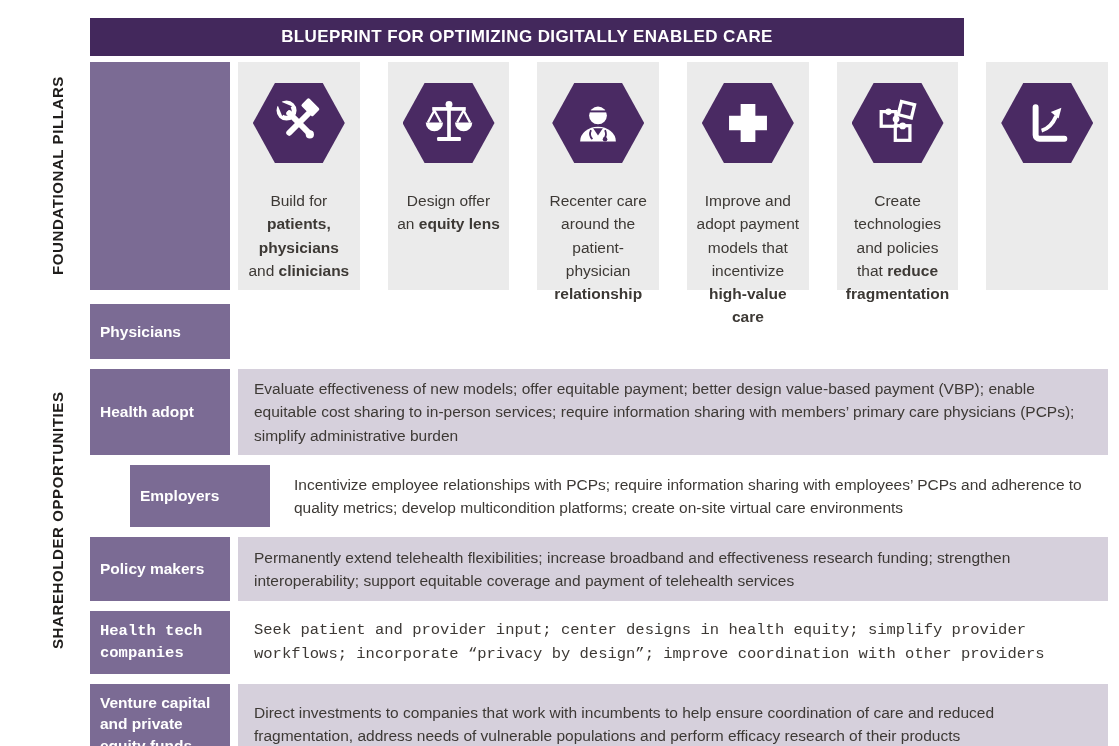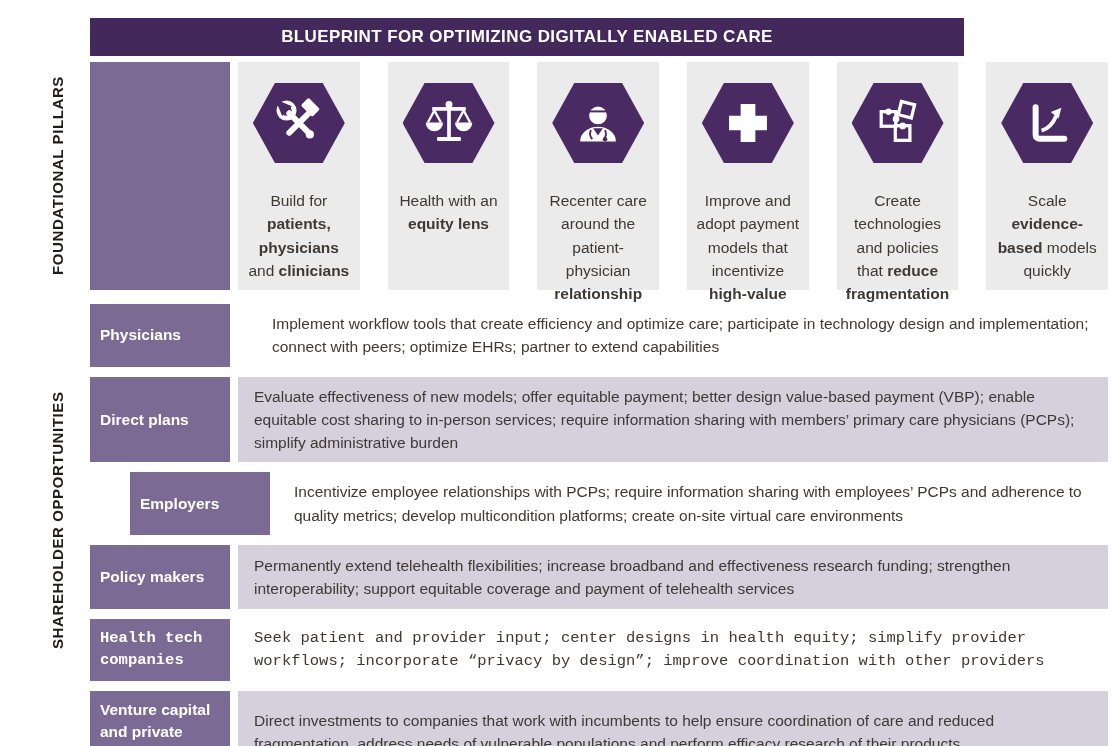--- a/index.html
+++ b/index.html
@@ -118,21 +118,21 @@
       <path d="M10.5 12.5 L4.5 23.5 M10.5 12.5 L16.5 23.5"></path>
       <path d="M37.5 12.5 L31.5 23.5 M37.5 12.5 L43.5 23.5"></path>
     </g>
     <g fill="#fff">
       <path d="M2.5 23.5 h16 a8 8.2 0 0 1 -16 0 Z"></path>
       <path d="M29.5 23.5 h16 a8 8.2 0 0 1 -16 0 Z"></path>
     </g>
   </svg>
           </div>
         </div>
-        <div class="card-label"><span>Health with an </span><span class="bold">equity lens</span></div>
+        <div class="card-label"><span>Design offer an </span><span class="bold">equity lens</span></div>
       </div>
       <div class="card">
         <div class="hexagon">
           <div>
             <svg viewBox="0 0 48 48" aria-hidden="true">
     <circle cx="24" cy="17" r="8.2" fill="#fff"></circle>
     <rect x="13.5" y="12.4" width="21" height="1.8" fill="var(--deep-purple)"></rect>
     <path d="M7.5 41 a16.5 13.5 0 0 1 33 0 Z" fill="#fff"></path>
     <path d="M19.5 28.8 L24 35.5 L28.5 28.8 Z" fill="var(--deep-purple)"></path>
     <g stroke="var(--deep-purple)" stroke-width="1.7" fill="none">
@@ -177,35 +177,31 @@
       <div class="card">
         <div class="hexagon">
           <div>
             <svg viewBox="0 0 48 48" aria-hidden="true">
     <path d="M13.5 9.5 V35 a3.5 3.5 0 0 0 3.5 3.5 H40" fill="none" stroke="#fff" stroke-width="5.5" stroke-linecap="round"></path>
     <path d="M19 31 C24.5 29.5 29.5 24.5 32.5 17.5" fill="none" stroke="#fff" stroke-width="3.6"></path>
     <path d="M27.5 13.8 l9.8 -3.8 -2.6 9.8 Z" fill="#fff"></path>
   </svg>
           </div>
         </div>
-        <div class="card-label"><span>Scale </span><span class="bold">evidence-based</span><span> models quickly</span></div>
       </div>
     </div>
 
   <div class="side-label opps-side">SHAREHOLDER OPPORTUNITIES</div>
 
   <div class="rows">
       <div class="row" style="min-height: 55px; gap: 26px;">
         <div class="row-label">Physicians</div>
-        <div class="row-desc">
-          <span>Implement workflow tools that create efficiency and optimize care; participate in technology design and implementation; connect with peers; optimize EHRs; partner to extend capabilities</span>
-        </div>
       </div>
       <div class="row alt" style="min-height: 78px;">
-        <div class="row-label">Direct plans</div>
+        <div class="row-label">Health adopt</div>
         <div class="row-desc">
           <span>Evaluate effectiveness of new models; offer equitable payment; better design value-based payment (VBP); enable equitable cost sharing to in-person services; require information sharing with members’ primary care physicians (PCPs); simplify administrative burden</span>
         </div>
       </div>
       <div class="row" style="min-height: 52px; padding-left: 40px;">
         <div class="row-label">Employers</div>
         <div class="row-desc">
           <span>Incentivize employee relationships with PCPs; require information sharing with employees’ PCPs and adherence to quality metrics; develop multicondition platforms; create on-site virtual care environments</span>
         </div>
       </div>

